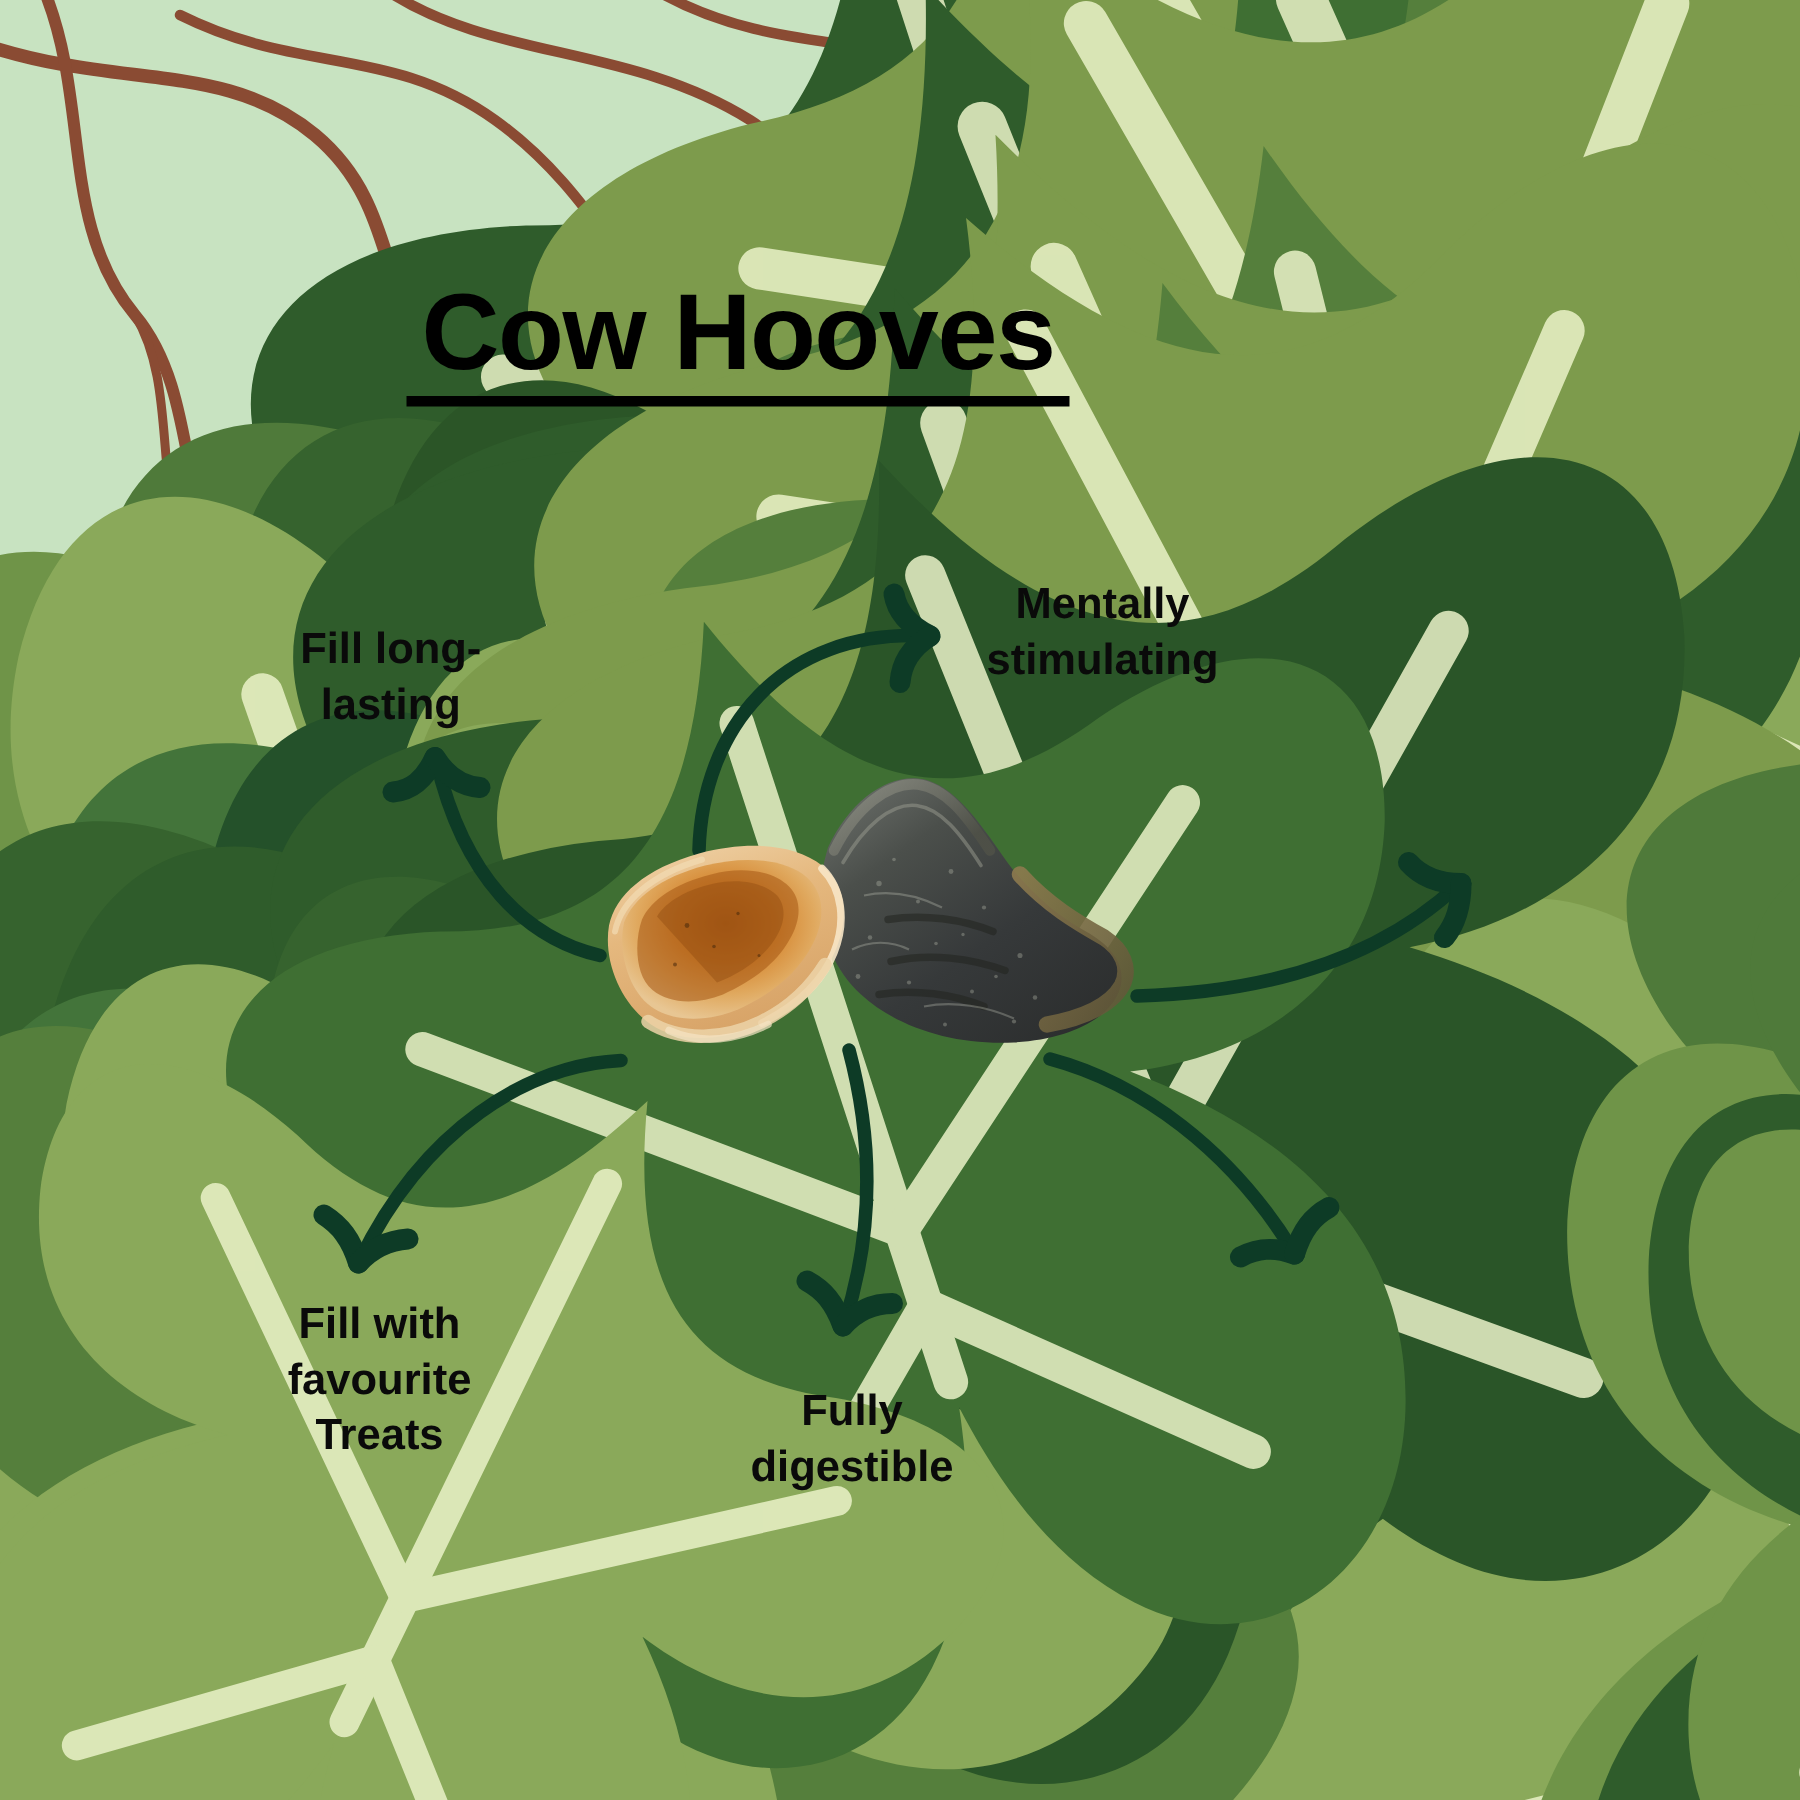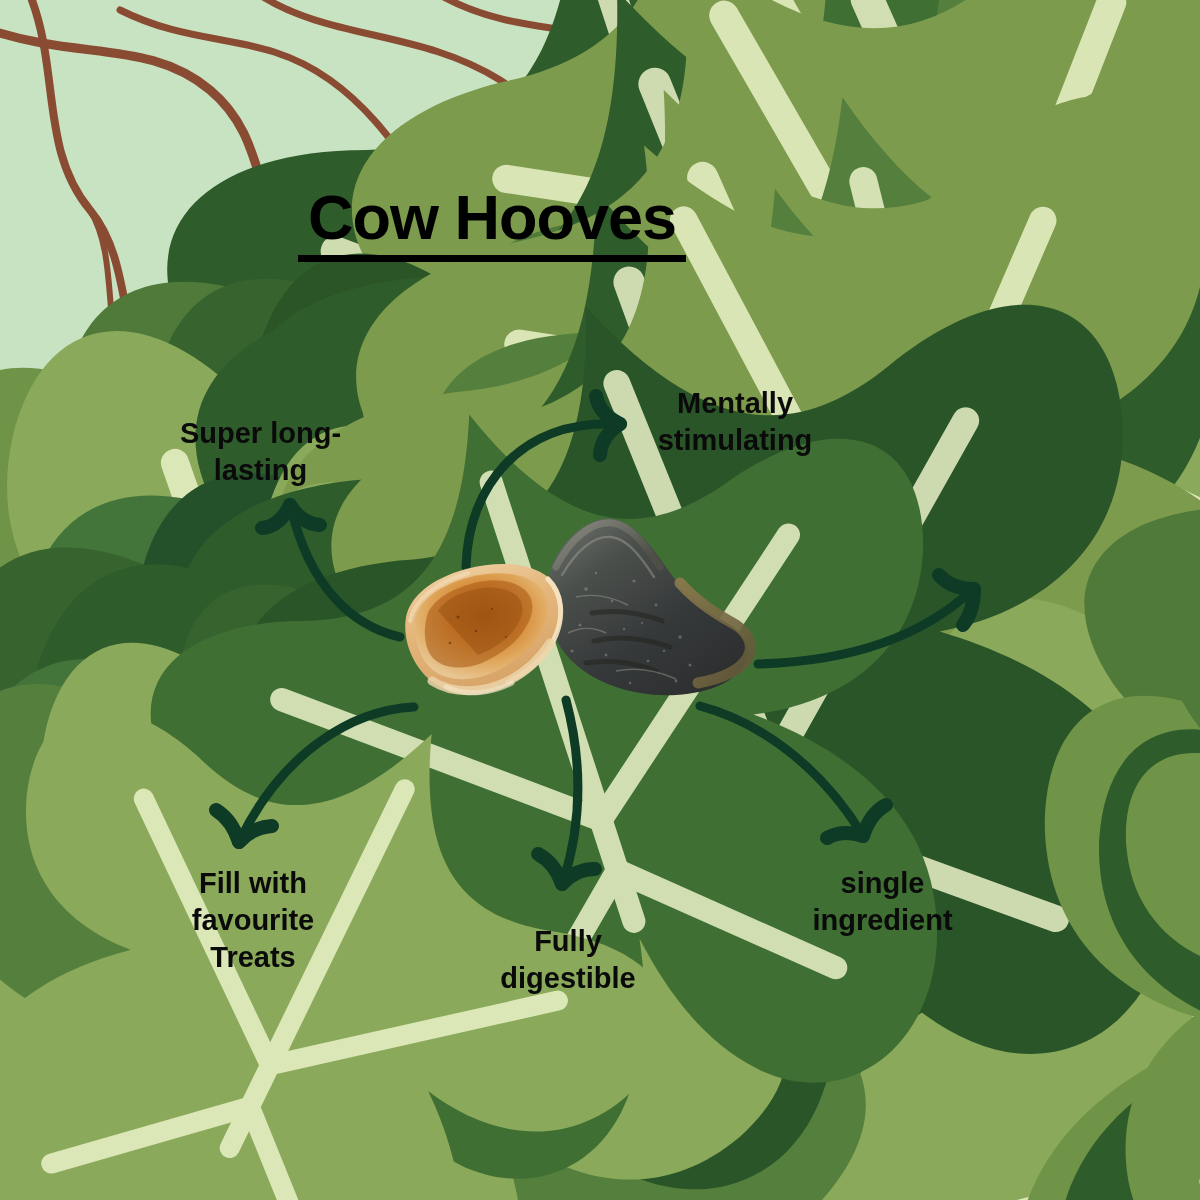--- a/index.html
+++ b/index.html
@@ -10,21 +10,21 @@
   }
   #poster{
     position:relative;width:1200px;height:1200px;
     background:#c8e3c1;overflow:hidden;
   }
 
   
   #title{
     position:absolute;left:0;top:186px;width:984px;
     text-align:center;
-    font-size:63px;font-weight:bold;color:#000;
+    font-size:72px;font-weight:bold;color:#000;
     letter-spacing:-1px;
     line-height:1;
   }
   #title span{
     display:inline-block;
     border-bottom:7px solid #000;
     padding:0 10px 6px 10px;
   }
 
   
@@ -543,30 +543,28 @@
           <circle cx="78" cy="112" r="1.6"></circle>
             <circle cx="96" cy="126" r="1.2"></circle>
           <circle cx="112" cy="104" r="1.1"></circle>
             <circle cx="70" cy="138" r="1.3"></circle>
           <circle cx="126" cy="132" r="1.0"></circle>
         </g>
       </g>
     </svg>
   </div>
 
-  <div class="label" id="lbl-long">Super long-
+  <div class="label" id="lbl-long">Fill long-
 lasting</div>
 
   <div class="label" id="lbl-mental">Mentally
 stimulating</div>
 
 
   <div class="label" id="lbl-digest">Fully
 digestible</div>
 
   <div class="label" id="lbl-fill">Fill with
 favourite
 Treats</div>
 
-  <div class="label" id="lbl-single">single
-ingredient</div>
 
 </div>
 
 </body></html>

